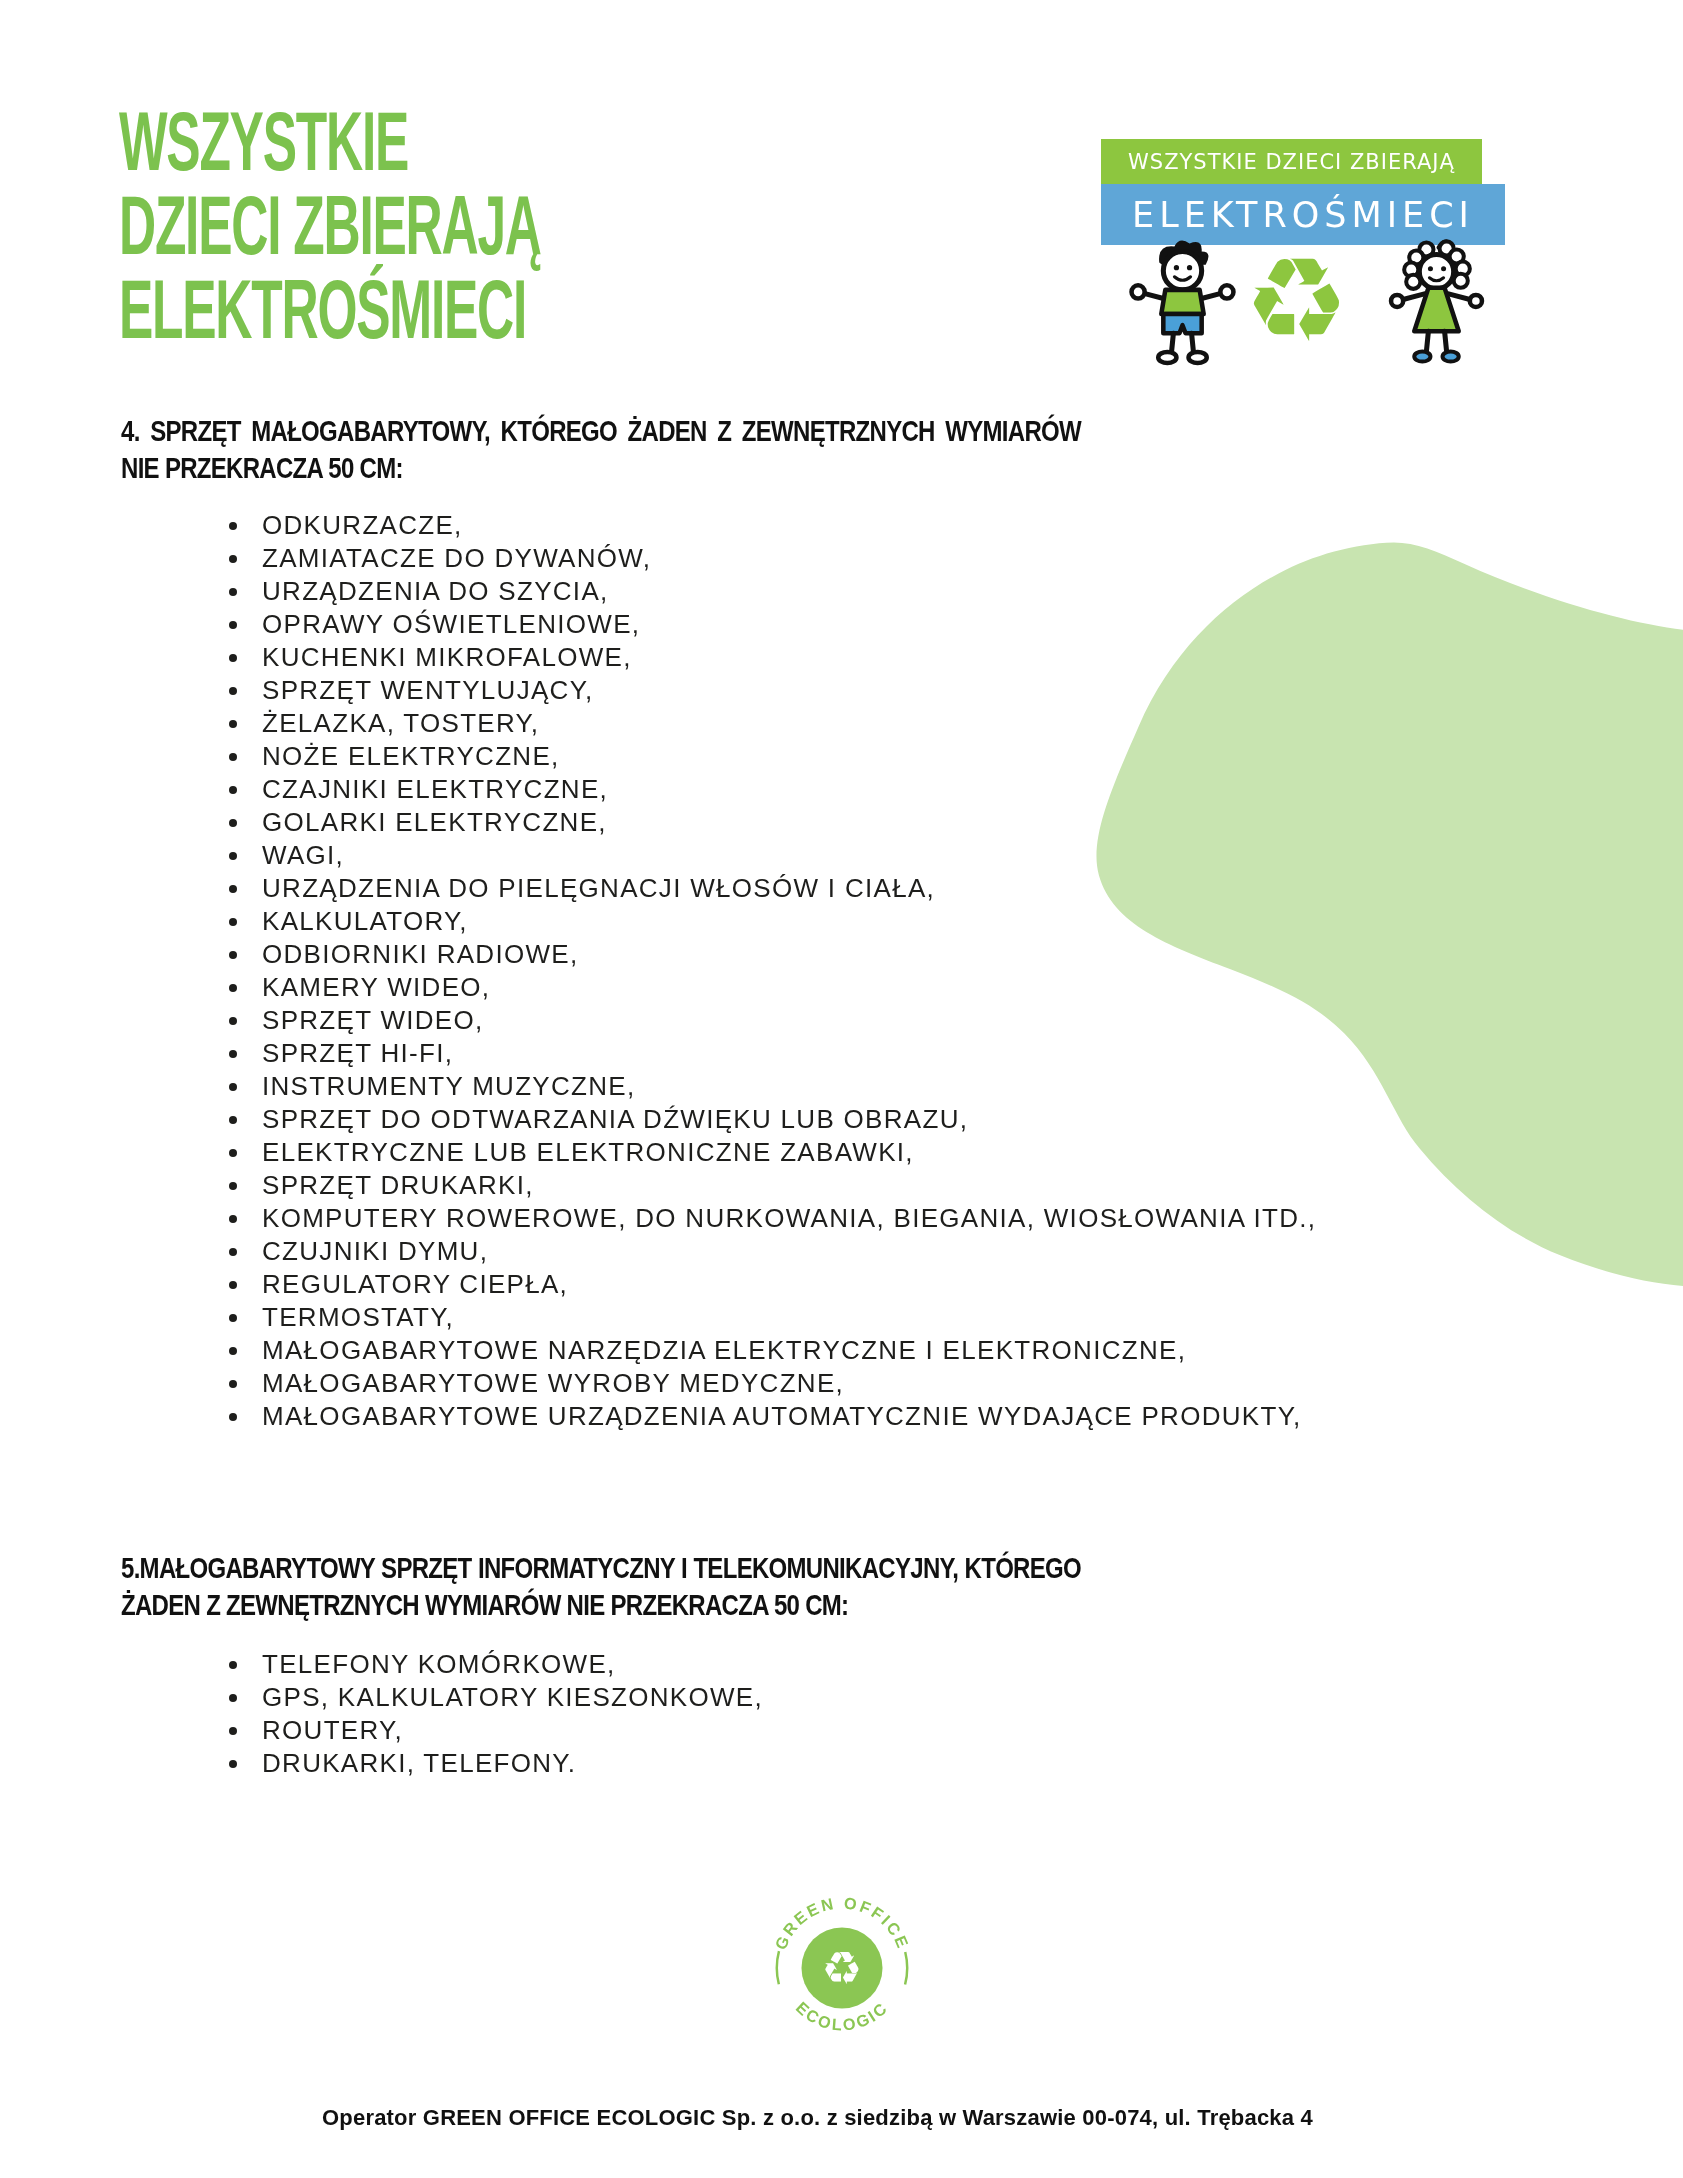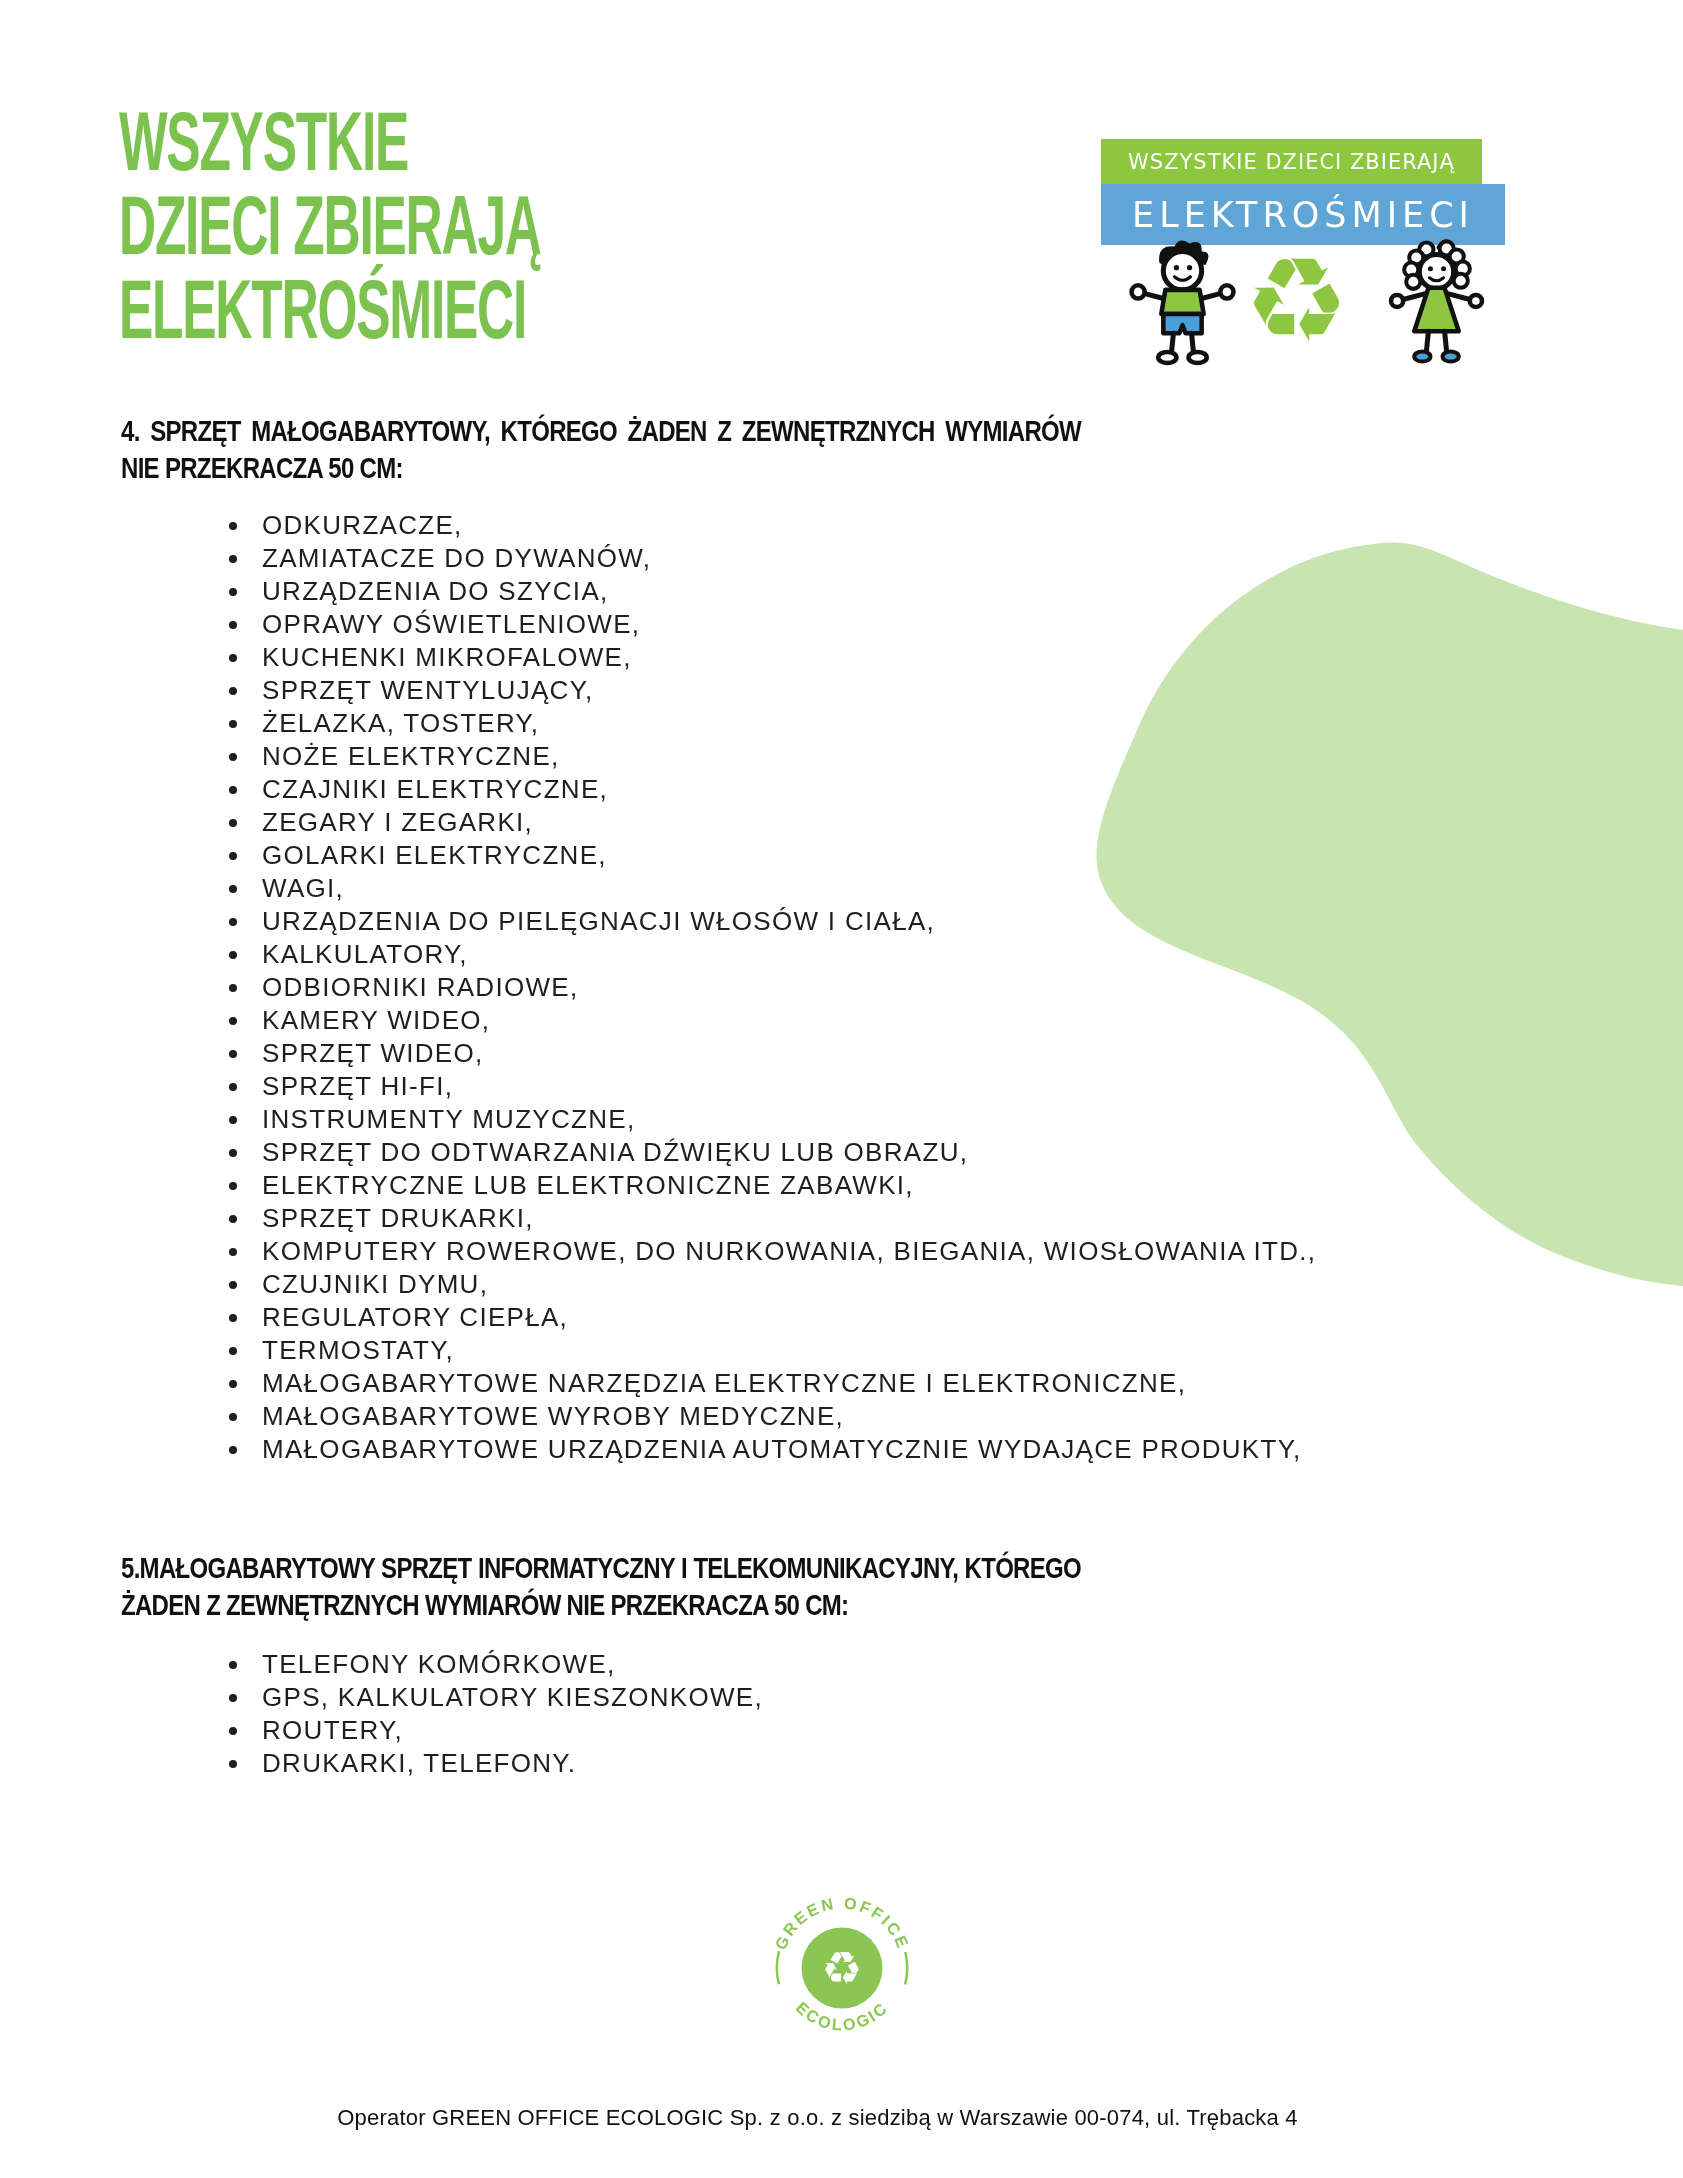--- a/index.html
+++ b/index.html
@@ -38,21 +38,21 @@
   ul.bullets li{position:relative;padding-left:36px;white-space:nowrap;}
   ul.bullets li::before{content:"";position:absolute;left:3px;top:13px;width:8px;height:8px;
     border-radius:50%;background:#1e1e1c;}
 
   
   .seal{position:absolute;left:758px;top:1881px;width:168px;height:168px;}
   .seal text{font-family:"Liberation Sans",sans-serif;}
 
   
   .footer{position:absolute;left:0;top:2105px;width:1635px;text-align:center;
-    color:#111111;font-weight:normal;font-size:22px;letter-spacing:0.2px;}
+    color:#111111;font-weight:bold;font-size:22px;letter-spacing:0.2px;}
 </style>
 </head>
 <body>
 
 <div class="page">
 
   <svg class="blob-svg" viewBox="0 0 1700 2200">
     <path fill="#c8e4b0" d="M 1700 636
       C 1646 630 1560 606 1480 570
       C 1452 557 1430 548 1408 548
@@ -135,21 +135,20 @@
   <ul class="bullets" id="list1">
       <li>ODKURZACZE,</li>
       <li>ZAMIATACZE DO DYWANÓW,</li>
       <li>URZĄDZENIA DO SZYCIA,</li>
       <li>OPRAWY OŚWIETLENIOWE,</li>
       <li>KUCHENKI MIKROFALOWE,</li>
       <li>SPRZĘT WENTYLUJĄCY,</li>
       <li>ŻELAZKA, TOSTERY,</li>
       <li>NOŻE ELEKTRYCZNE,</li>
       <li>CZAJNIKI ELEKTRYCZNE,</li>
-      <li>ZEGARY I ZEGARKI,</li>
       <li>GOLARKI ELEKTRYCZNE,</li>
       <li>WAGI,</li>
       <li>URZĄDZENIA DO PIELĘGNACJI WŁOSÓW I CIAŁA,</li>
       <li>KALKULATORY,</li>
       <li>ODBIORNIKI RADIOWE,</li>
       <li>KAMERY WIDEO,</li>
       <li>SPRZĘT WIDEO,</li>
       <li>SPRZĘT HI-FI,</li>
       <li>INSTRUMENTY MUZYCZNE,</li>
       <li>SPRZĘT DO ODTWARZANIA DŹWIĘKU LUB OBRAZU,</li>

